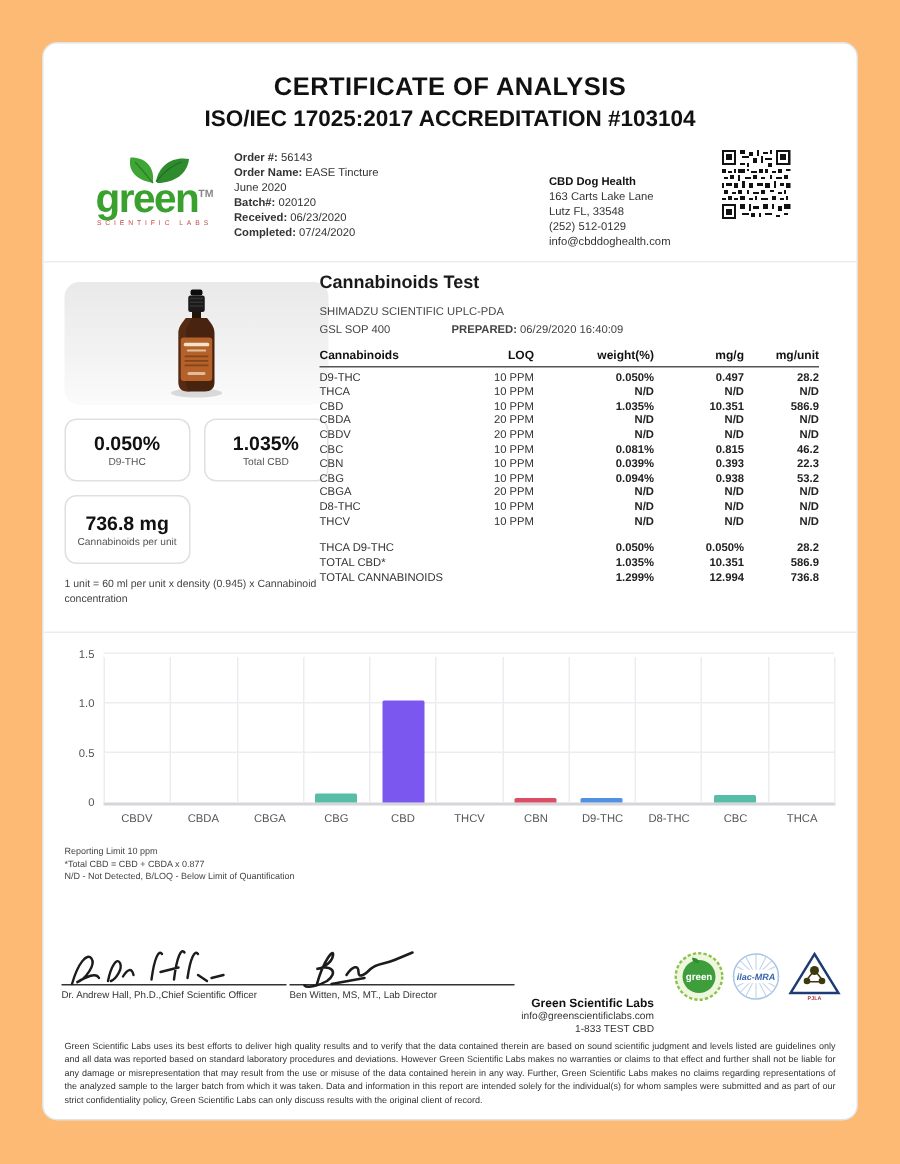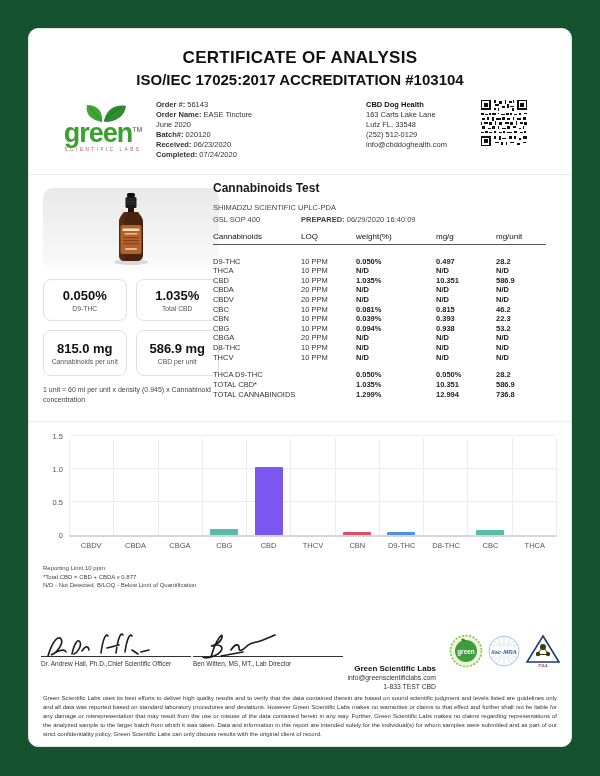--- a/index.html
+++ b/index.html
@@ -1,34 +1,34 @@
 <!DOCTYPE html>
 <html><head>
 <meta charset="utf-8">
 <style>
   * { margin:0; padding:0; box-sizing:border-box; }
   html,body { width:600px; height:776px; background:#fff; font-family:"Liberation Sans", sans-serif; }
-  .page { position:relative; width:600px; height:776px; background:#14532d; overflow:hidden; }
+  .page { position:relative; width:600px; height:776px; background:#fdba74; overflow:hidden; }
   .card { position:absolute; left:28px; top:28px; width:544px; height:719px;
           background:#fff; border:1px solid #e3e3e3; border-radius:10px; }
 
   
   .hdr { text-align:center; padding-top:19px; }
   .title { font-size:17px; font-weight:bold; color:#111; letter-spacing:0.3px; }
   .subtitle { font-size:15px; font-weight:bold; color:#111; margin-top:3px; }
 
   
   .info-row { position:relative; height:66px; margin-top:12px; }
   .logo { position:absolute; left:26px; top:2px; width:96px; text-align:center; }
   .logo-leaves { display:block; margin:0 auto -6px auto; }
   .logo-word { font-size:27px; font-weight:bold; color:#3aa12e; letter-spacing:-1px; line-height:24px; }
   .logo-word sup { font-size:7px; color:#888; letter-spacing:0; }
   .logo-tag { font-size:4.5px; letter-spacing:2.6px; color:#c0504d; margin-top:2px; }
   .order-block { position:absolute; left:127px; top:0; width:150px; font-size:7.5px; line-height:10px; color:#333; }
-  .client-block { position:absolute; left:337px; top:0; width:130px; font-size:7.5px; line-height:10px; color:#333; }
+  .client-block { position:absolute; left:337px; top:16px; width:130px; font-size:7.5px; line-height:10px; color:#333; }
   .b { font-weight:bold; color:#111; }
   .qr { position:absolute; left:452px; top:0; }
 
   .divider { height:1px; background:#ececec; margin:8px 0 0 0; }
 
   
   .main-row { position:relative; height:232px; margin-top:6px; }
   .sample-col { position:absolute; left:14px; top:0; width:176px; }
   .sec-h { font-size:12px; font-weight:bold; color:#1a1a1a; }
   .photo { margin-top:7px; height:82px; border-radius:10px;
@@ -39,23 +39,23 @@
               display:flex; flex-direction:column; align-items:center; justify-content:center; padding:2px; }
   .stat-val { font-size:13px; font-weight:bold; color:#111; }
   .stat-lab { font-size:6.8px; color:#555; text-align:center; line-height:8px; margin-top:2px; }
   .sample-note { font-size:7px; color:#444; line-height:9.5px; margin-top:9px; }
 
   .test-col { position:absolute; left:184px; top:0; width:333px; }
   .method { font-size:7.5px; color:#444; margin-top:8px; }
   .sop-line { font-size:7.5px; color:#444; margin-top:3px; display:flex; }
   .sop-line .sop { width:88px; }
   .trow { display:grid; grid-template-columns:88px 55px 80px 60px 50px; font-size:7.5px; line-height:9.6px; color:#333; }
-  .trow span:nth-child(n+2) { text-align:left; }
-  .thead { font-size:8px; font-weight:normal; color:#111; border-bottom:1.5px solid #555;
-           padding-bottom:2px; margin-top:8px; margin-bottom:12px; }
+  .trow span:nth-child(n+2) { text-align:right; }
+  .thead { font-size:8px; font-weight:bold; color:#111; border-bottom:1.5px solid #555;
+           padding-bottom:2px; margin-top:8px; margin-bottom:2px; }
   .val { font-weight:bold; color:#222; }
   .totals { margin-top:8px; }
   .totals .trow { line-height:10px; }
 
   
   .chart-sec { border-top:1px solid #ececec; margin-top:8px; padding-top:8px; }
   .legend { display:flex; align-items:center; justify-content:center; gap:7px; }
   .swatch { width:26px; height:11px; border-radius:1px; display:inline-block; }
   .legend-label { font-size:8px; color:#666; }
   .plot-wrap { position:relative; margin:8px 14px 0 40px; height:99px; }
@@ -167,26 +167,22 @@
         <div class="stats">
             <div class="stat-box">
               <div class="stat-val">0.050%</div>
               <div class="stat-lab">D9-THC</div>
             </div>
             <div class="stat-box">
               <div class="stat-val">1.035%</div>
               <div class="stat-lab">Total CBD</div>
             </div>
             <div class="stat-box">
-              <div class="stat-val">815.0 mg</div>
+              <div class="stat-val">736.8 mg</div>
               <div class="stat-lab">Cannabinoids per unit</div>
-            </div>
-            <div class="stat-box">
-              <div class="stat-val">586.9 mg</div>
-              <div class="stat-lab">CBD per unit</div>
             </div>
           </div>
         <div class="sample-note">1 unit = 60 ml per unit x density (0.945) x Cannabinoid concentration</div>
       </div>
 
       <div class="test-col">
         <div class="sec-h">Cannabinoids Test</div>
         <div class="method">SHIMADZU SCIENTIFIC UPLC-PDA</div>
         <div class="sop-line">
           <span class="sop">GSL SOP 400</span>

